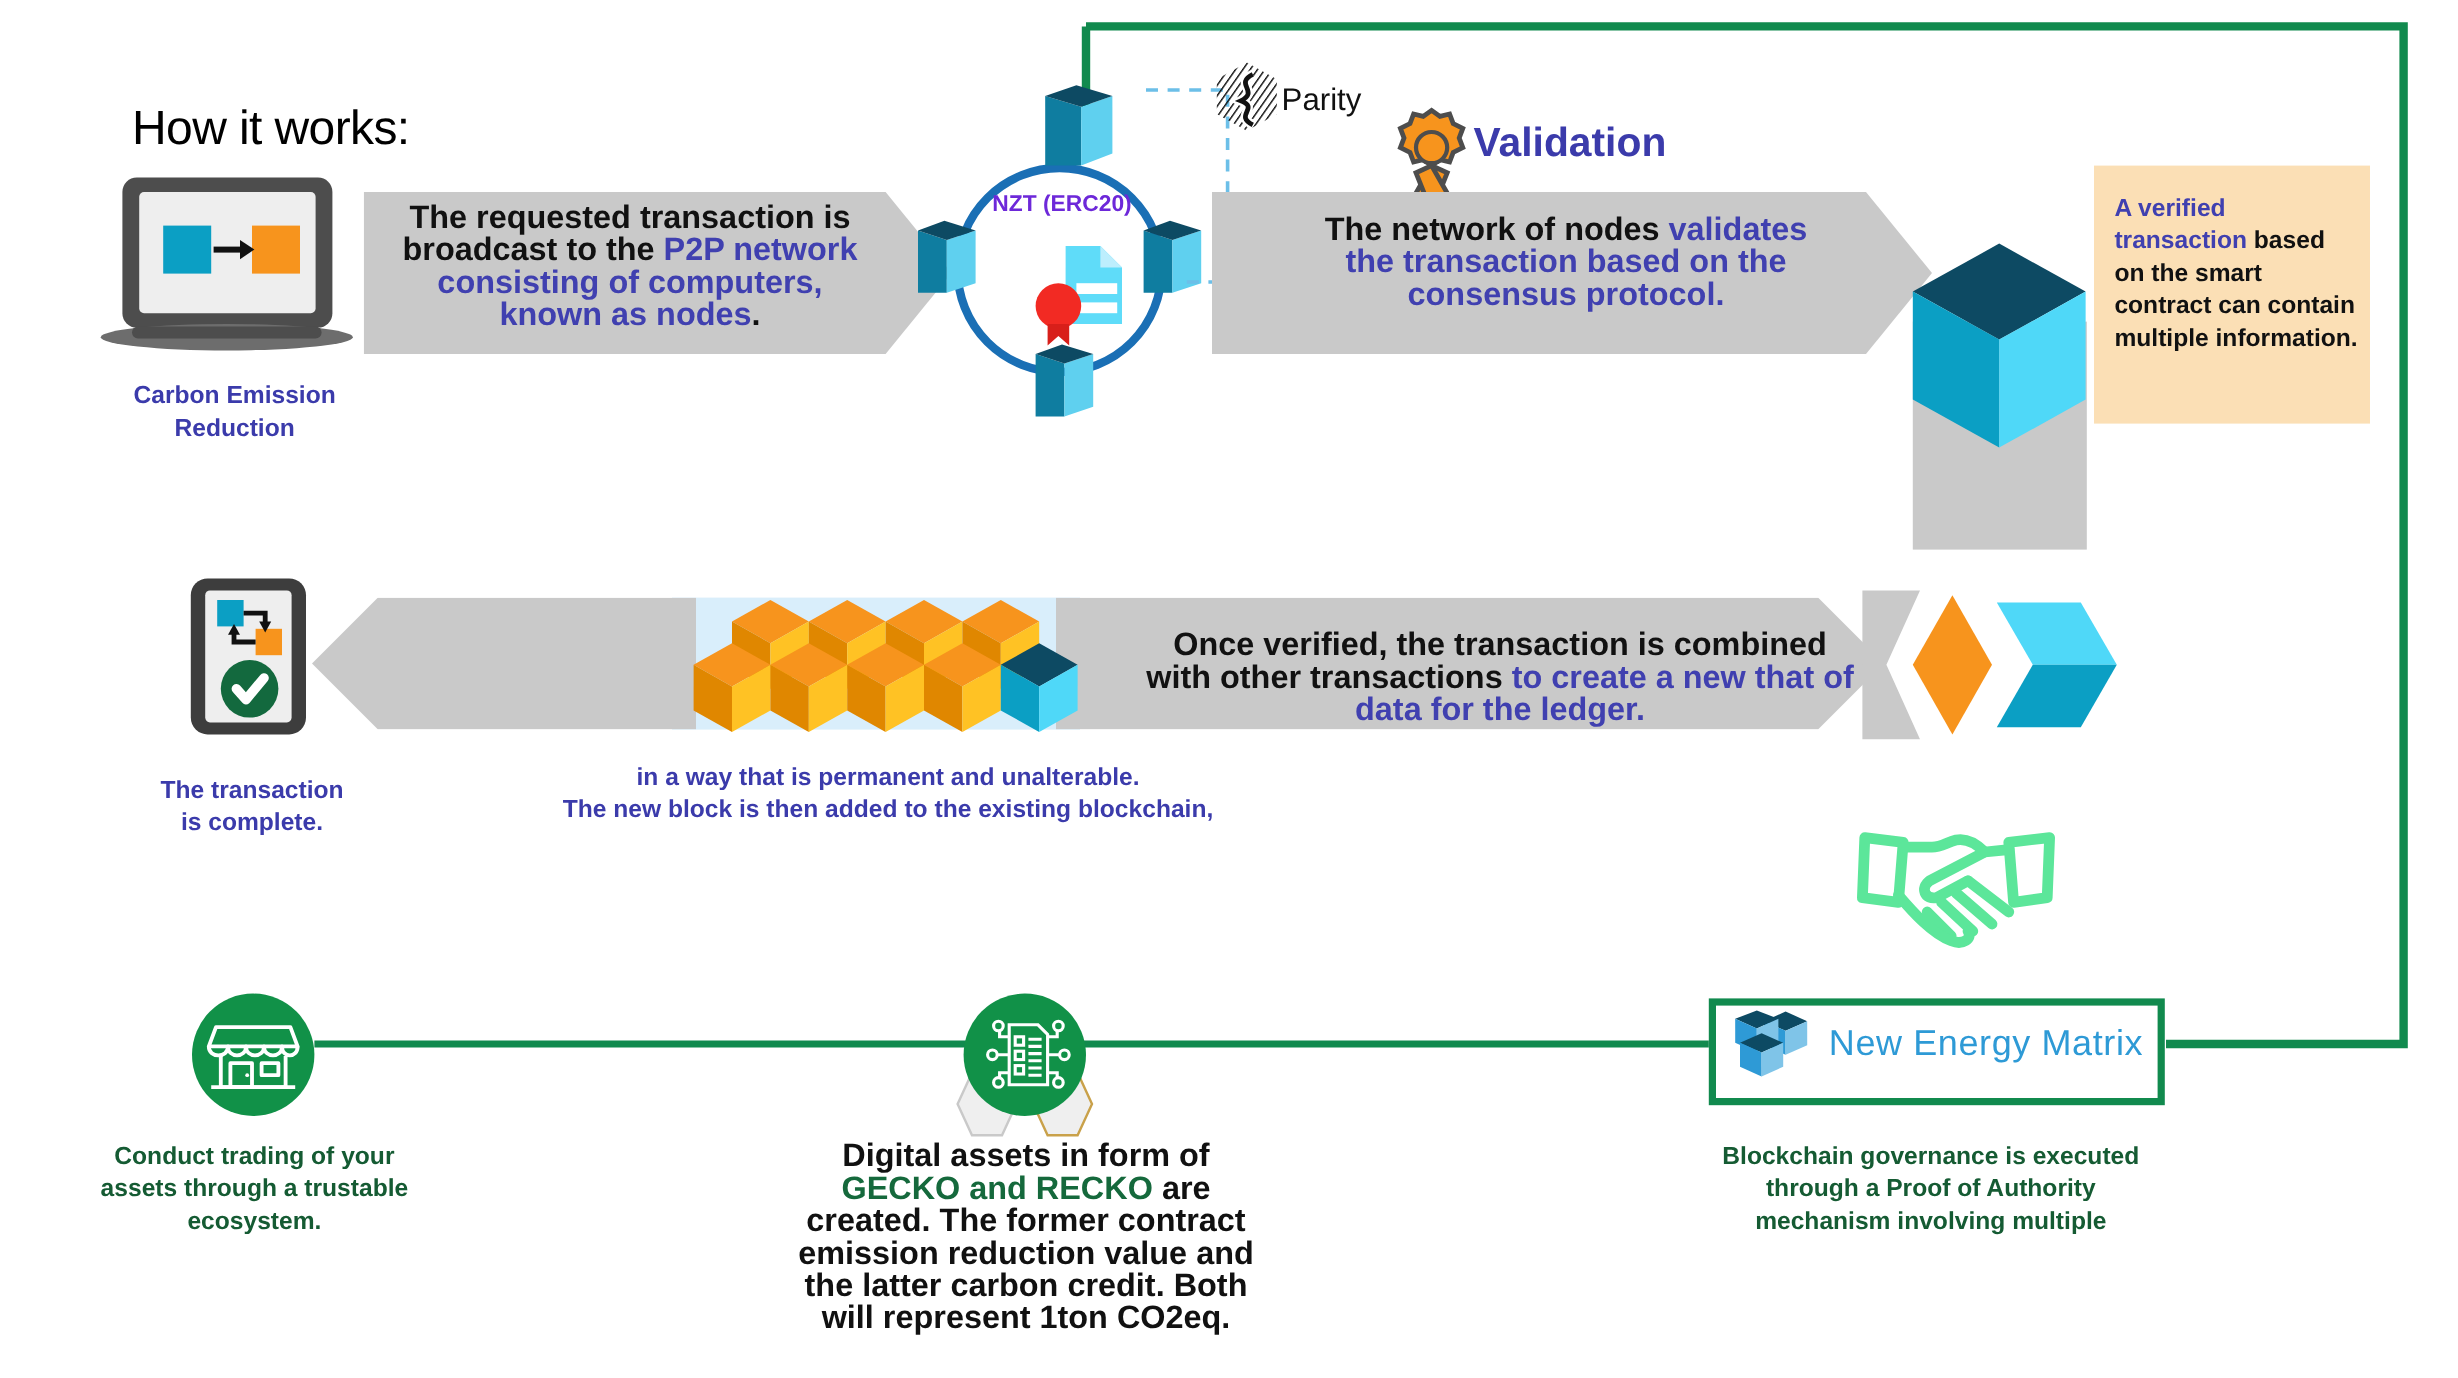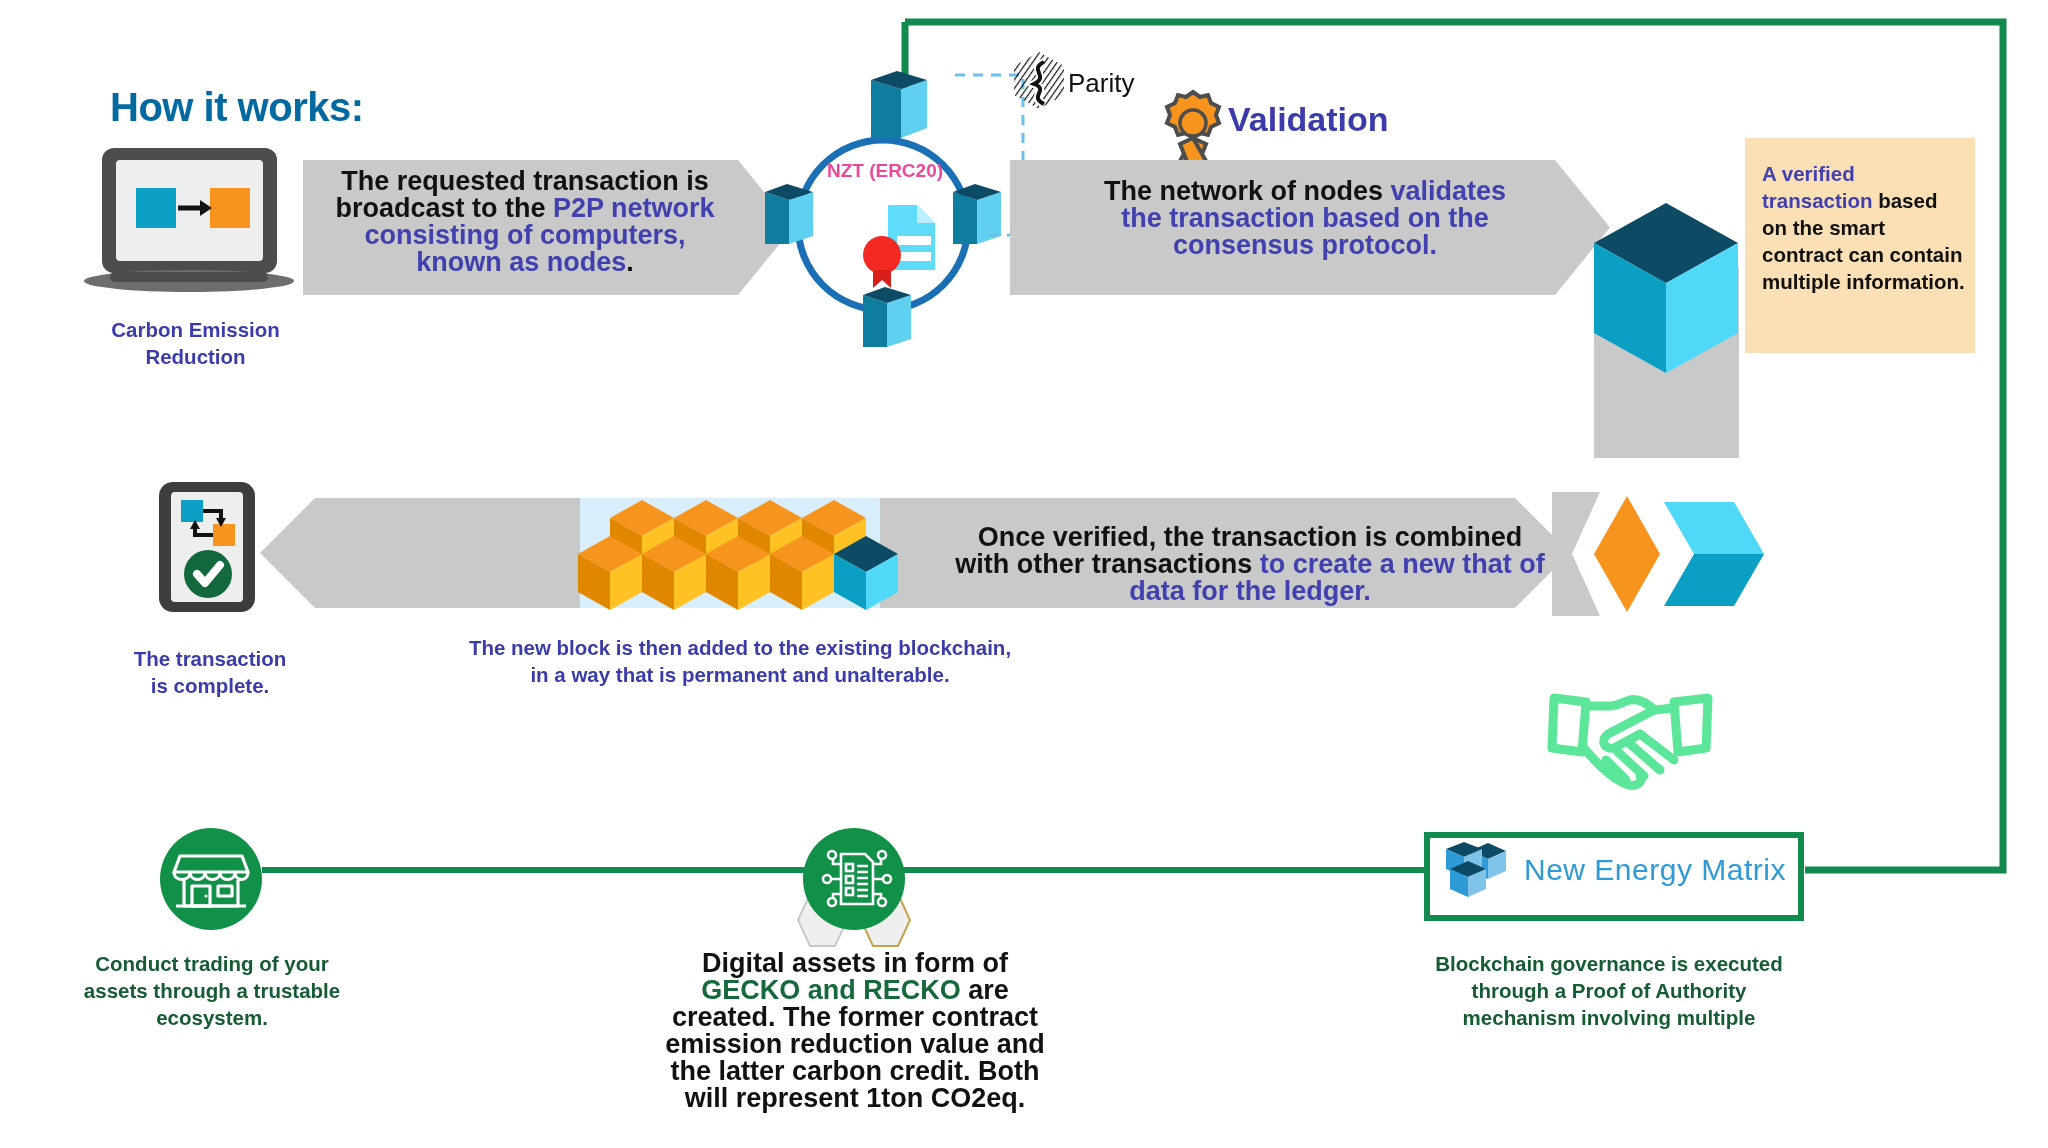--- a/index.html
+++ b/index.html
@@ -1,19 +1,19 @@
 <!DOCTYPE html>
 <html><head>
 <meta charset="utf-8">
 <style>
   html,body{margin:0;padding:0;background:#ffffff;}
   body{width:2048px;height:1148px;position:relative;overflow:hidden;
        font-family:"Liberation Sans","DejaVu Sans",sans-serif;}
   .abs{position:absolute;}
-  .title{left:110px;top:85px;font-size:40px;font-weight:bold;color:#0369a1;letter-spacing:-.5px;}
+  .title{left:110px;top:85px;font-size:40px;font-weight:normal;color:#000000;letter-spacing:-.5px;}
 
   
   .txt{font-size:27px;line-height:27px;text-align:center;}
   .b{color:#111;}
   .p{color:#4040b0;}         
   .g{color:#15693c;}
 
   .cap{font-size:20.5px;line-height:27px;text-align:center;color:#3b3bab;font-weight:bold;}
   .capg{font-size:20.5px;line-height:27px;text-align:center;color:#155b33;font-weight:bold;}
 
@@ -86,21 +86,21 @@
     <path d="M178,112 L202,120 L202,164 L178,164 Z" fill="#0f7da0"></path>
     <path d="M202,120 L226,112 L226,156 L202,164 Z" fill="#5fd0ef"></path>
     <path d="M178,112 L200,104 L226,112 L202,120 Z" fill="#0d4a63"></path>
   </g>
   <g>
     <path d="M88,215 L112,223 L112,267 L88,267 Z" fill="#0f7da0"></path>
     <path d="M112,223 L136,215 L136,259 L112,267 Z" fill="#5fd0ef"></path>
     <path d="M88,215 L110,207 L136,215 L112,223 Z" fill="#0d4a63"></path>
   </g>
 </svg>
-<div class="abs" style="left:795px;top:160px;width:180px;text-align:center;font-size:19px;font-weight:bold;color:#ec4899;">NZT (ERC20)</div>
+<div class="abs" style="left:795px;top:160px;width:180px;text-align:center;font-size:19px;font-weight:bold;color:#6d28d9;">NZT (ERC20)</div>
 
 <svg class="abs" style="left:955px;top:55px;width:120px;height:190px;">
   <path d="M0,20 L68,20 L68,180 L30,180" fill="none" stroke="#6cbfe8" stroke-width="3" stroke-dasharray="10 8"></path>
 </svg>
 
 <svg class="abs" style="left:1010px;top:50px;width:58px;height:62px;">
   <defs>
     <pattern id="hatch" width="5" height="5" patternTransform="rotate(35)" patternUnits="userSpaceOnUse">
       <line x1="0" y1="0" x2="0" y2="5" stroke="#111" stroke-width="2.4"></line>
     </pattern>
@@ -221,22 +221,22 @@
 </div>
 
 <svg class="abs" style="left:1552px;top:492px;width:210px;height:125px;">
   <path d="M0,0 L48,0 L20,62 L48,124 L0,124 Z" fill="#c9c9c9"></path>
   <path d="M75,4 L108,62 L75,120 L42,62 Z" fill="#f7941d"></path>
   <path d="M112,10 L182,10 L212,62 L142,62 Z" fill="#4fd8f8"></path>
   <path d="M142,62 L212,62 L182,114 L112,114 Z" fill="#0b9fc4"></path>
 </svg>
 
 <div class="abs" style="left:440px;top:634px;width:600px;">
+  <div class="cap">in a way that is permanent and unalterable.</div>
   <div class="cap">The new block is then added to the existing blockchain,</div>
-  <div class="cap">in a way that is permanent and unalterable.</div>
 </div>
 
 <svg class="abs" style="left:1548px;top:690px;width:165px;height:105px;">
   <g fill="none" stroke="#5ce69a" stroke-width="9" stroke-linecap="round" stroke-linejoin="round">
     <path d="M6,8 L38,12 L34,62 L4,58 Z"></path>
     <path d="M160,8 L126,12 L130,62 L158,58 Z"></path>
     <path d="M38,16 L62,16 C70,16 74,12 82,10 C92,8 100,14 106,20"></path>
     <path d="M126,18 L106,20 L60,44 C52,50 56,60 66,58 L92,44"></path>
     <path d="M92,44 L126,70"></path>
     <path d="M82,54 L112,80"></path>

